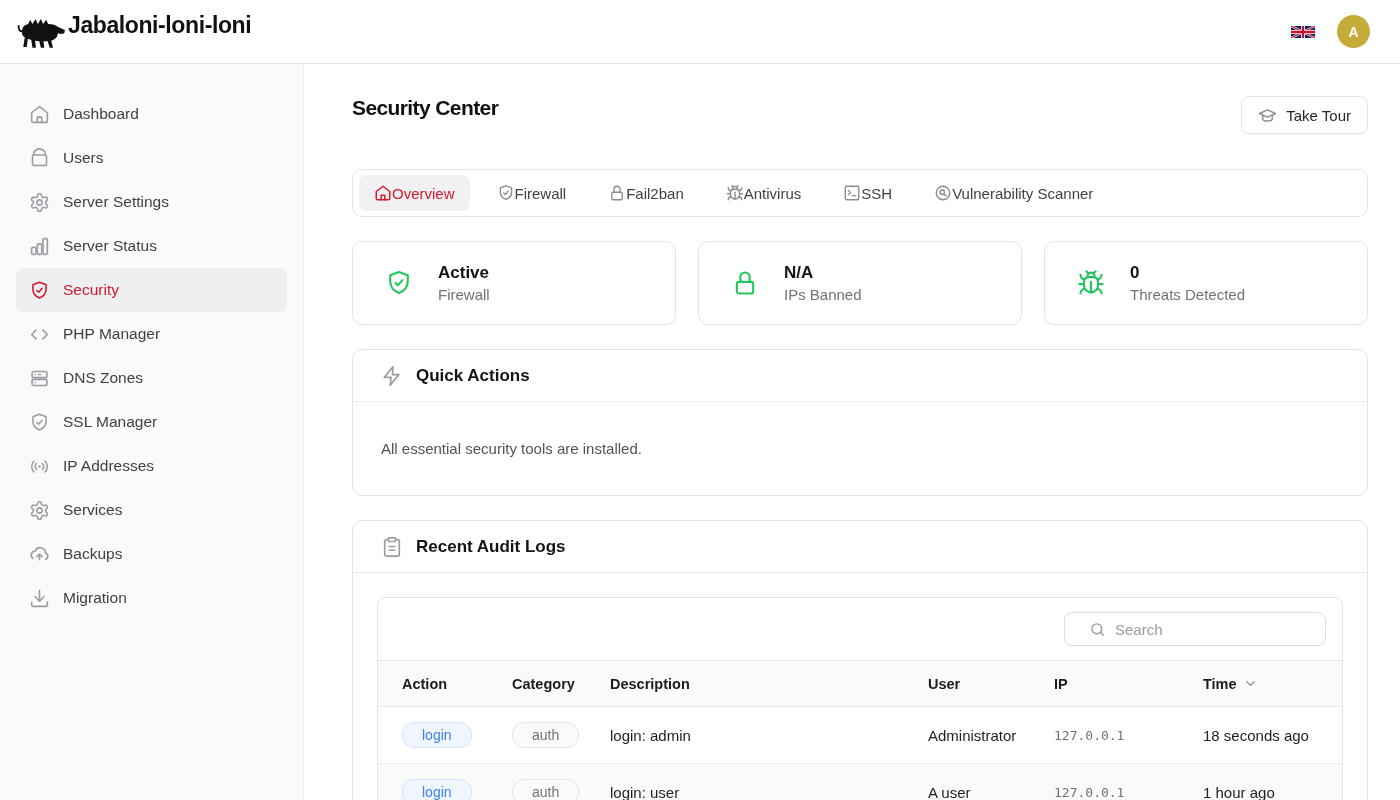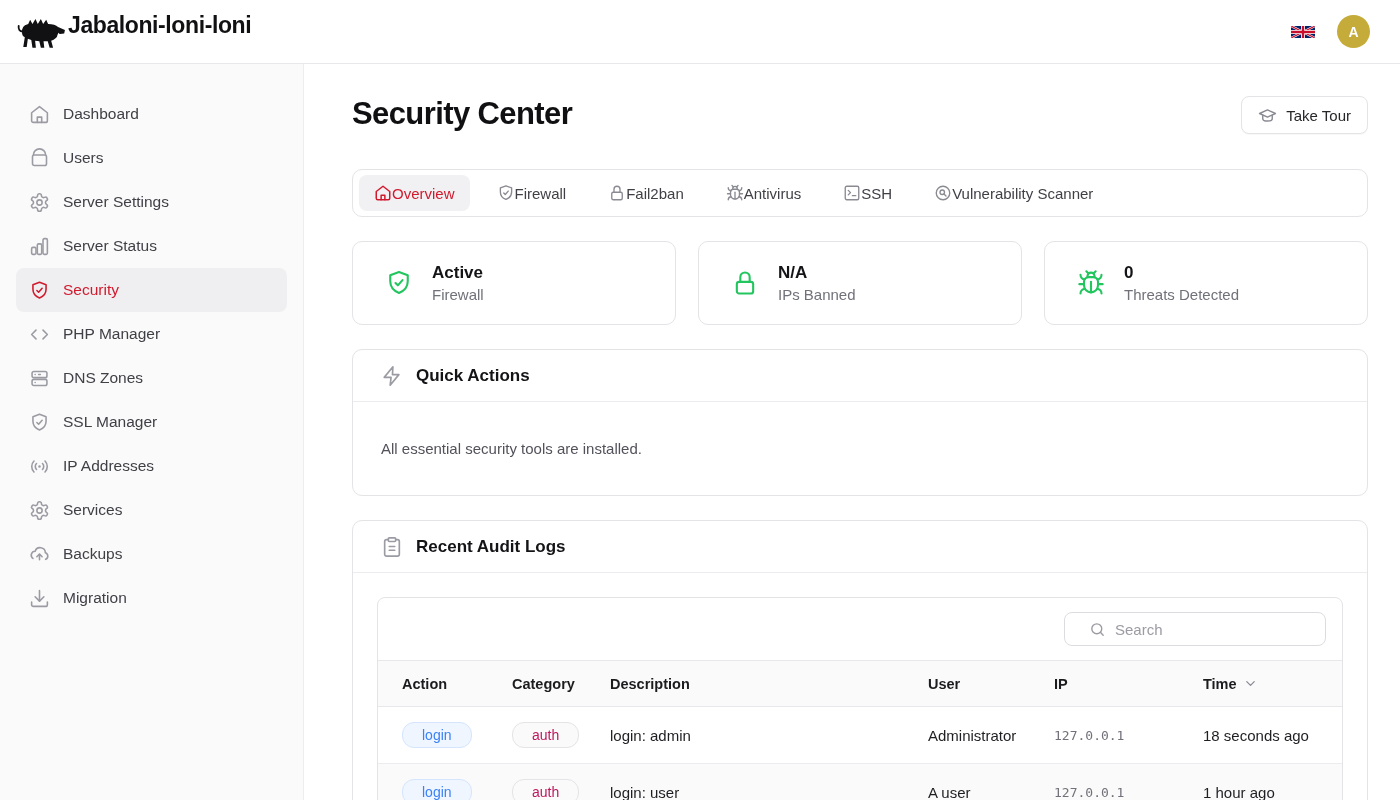--- a/index.html
+++ b/index.html
@@ -23,40 +23,40 @@
   .nav-item { display:flex; align-items:center; gap:13px; height:44px; padding:0 12px;
     border-radius:8px; color:#3f3f46; text-decoration:none; font-size:15.5px; }
   .nav-item .nav-icon { width:22px; height:22px; color:#9b9ba3; display:flex; align-items:center; justify-content:center; }
   .nav-item.active { background:#efeff1; color:#d11a2e; font-weight:500; }
   .nav-item.active .nav-icon { color:#d11a2e; }
   .nav-icon svg { width:21px; height:21px; }
 
   main { flex:1; padding:32px 32px 0 48px; background:#fff; }
 
   .page-head { display:flex; align-items:flex-start; justify-content:space-between; }
-  .page-title { font-size:31px; font-weight:700; letter-spacing:-0.6px; color:#101013; }
+  .page-title { font-size:21px; font-weight:700; letter-spacing:-0.6px; color:#101013; }
   .tour-btn { display:flex; align-items:center; gap:9px; height:38px; padding:0 16px;
     background:#fff; border:1px solid #e4e4e7; border-radius:8px; font-size:15px; color:#27272a;
     font-family:inherit; cursor:pointer; box-shadow:0 1px 1px rgba(0,0,0,.03); }
   .tour-btn svg { width:19px; height:19px; color:#8a8a93; }
 
   
   .tabs-card { margin-top:35px; border:1px solid #e4e4e7; border-radius:10px; height:48px;
     display:flex; align-items:center; padding:0 6px; background:#fff; }
   .tab { display:flex; align-items:center; padding:9px 15px; border-radius:8px;
     font-size:15px; color:#3f3f46; background:transparent; border:none; font-family:inherit;
     cursor:pointer; margin-right:12px; }
   .tab svg { width:18px; height:18px; color:#8a8a93; }
   .tab.active { background:#f1f1f3; color:#d11a2e; font-weight:500; }
   .tab.active svg { color:#d11a2e; }
 
   
   .stats-row { display:grid; grid-template-columns:1fr 1fr 1fr; gap:22px; margin-top:24px; }
   .stat-card { border:1px solid #e4e4e7; border-radius:10px; height:84px; display:flex;
-    align-items:center; padding:0 32px; gap:19px; background:#fff; }
+    align-items:center; padding:0 32px; gap:25px; background:#fff; }
   .stat-icon { width:28px; height:28px; color:#22c55e; flex-shrink:0; }
   .stat-icon svg { width:28px; height:28px; }
   .stat-value { font-size:17px; font-weight:700; color:#141417; }
   .stat-label { font-size:15px; color:#71717a; margin-top:3px; }
 
   
   .card { border:1px solid #e4e4e7; border-radius:10px; margin-top:24px; background:#fff; }
   .card-head { height:52px; display:flex; align-items:center; gap:13px; padding:0 28px;
     border-bottom:1px solid #ececee; }
   .card-head svg { width:22px; height:22px; color:#9b9ba3; }
@@ -77,21 +77,21 @@
   col.c1{width:110px} col.c2{width:98px} col.c3{width:318px} col.c4{width:126px} col.c5{width:149px}
   thead th { height:46px; background:#fafafa; border-top:1px solid #e8e8ec; border-bottom:1px solid #e8e8ec;
     text-align:left; font-size:14.5px; font-weight:700; color:#1c1c1f; padding-left:24px; cursor:pointer; }
   thead th .th-inner { display:flex; align-items:center; gap:6px; }
   thead th svg { width:15px; height:15px; color:#8a8a93; }
   tbody td { height:57px; padding-left:24px; font-size:15px; color:#1f1f23;
     border-bottom:1px solid #ececee; background:#fff; }
   tbody tr.striped td { background:#fafafa; }
   .badge { display:inline-block; font-size:14px; padding:3px 19px; border-radius:12px; line-height:1.3; }
   .badge-blue { color:#3b82f6; background:#eff6ff; border:1px solid #d5e5fd; }
-  .badge-gray { color:#be185d; background:#fafafa; border:1px solid #e4e4e7; }
+  .badge-gray { color:#737373; background:#fafafa; border:1px solid #e4e4e7; }
   .mono { font-family:"DejaVu Sans Mono","Liberation Mono",monospace; font-size:13px; color:#71717a; }
 </style>
 </head>
 <body>
 
 <header class="topbar">
   <div class="brand">
     <span class="brand-logo">
       <svg viewBox="0 0 68 46" fill="none">
         <path fill="#111113" d="M8 26 Q6 15 16 13 L18.5 7.5 21.5 13 25.5 6.5 28.5 13 32.5 6.5 35.5 13 39.5 7.5 42 13 Q51 13 55 17 L64 21 63 25.5 55 26.5 Q53 33 46 35 L48.5 44 44 44 41.5 35.5 36 35.5 37 44 32.5 44 30.5 35.5 25 35 26 44 21.5 44 20 34 15.5 32.5 14 43 9.5 43 11.5 30.5 Q8.5 29 8 26 Z"></path>

